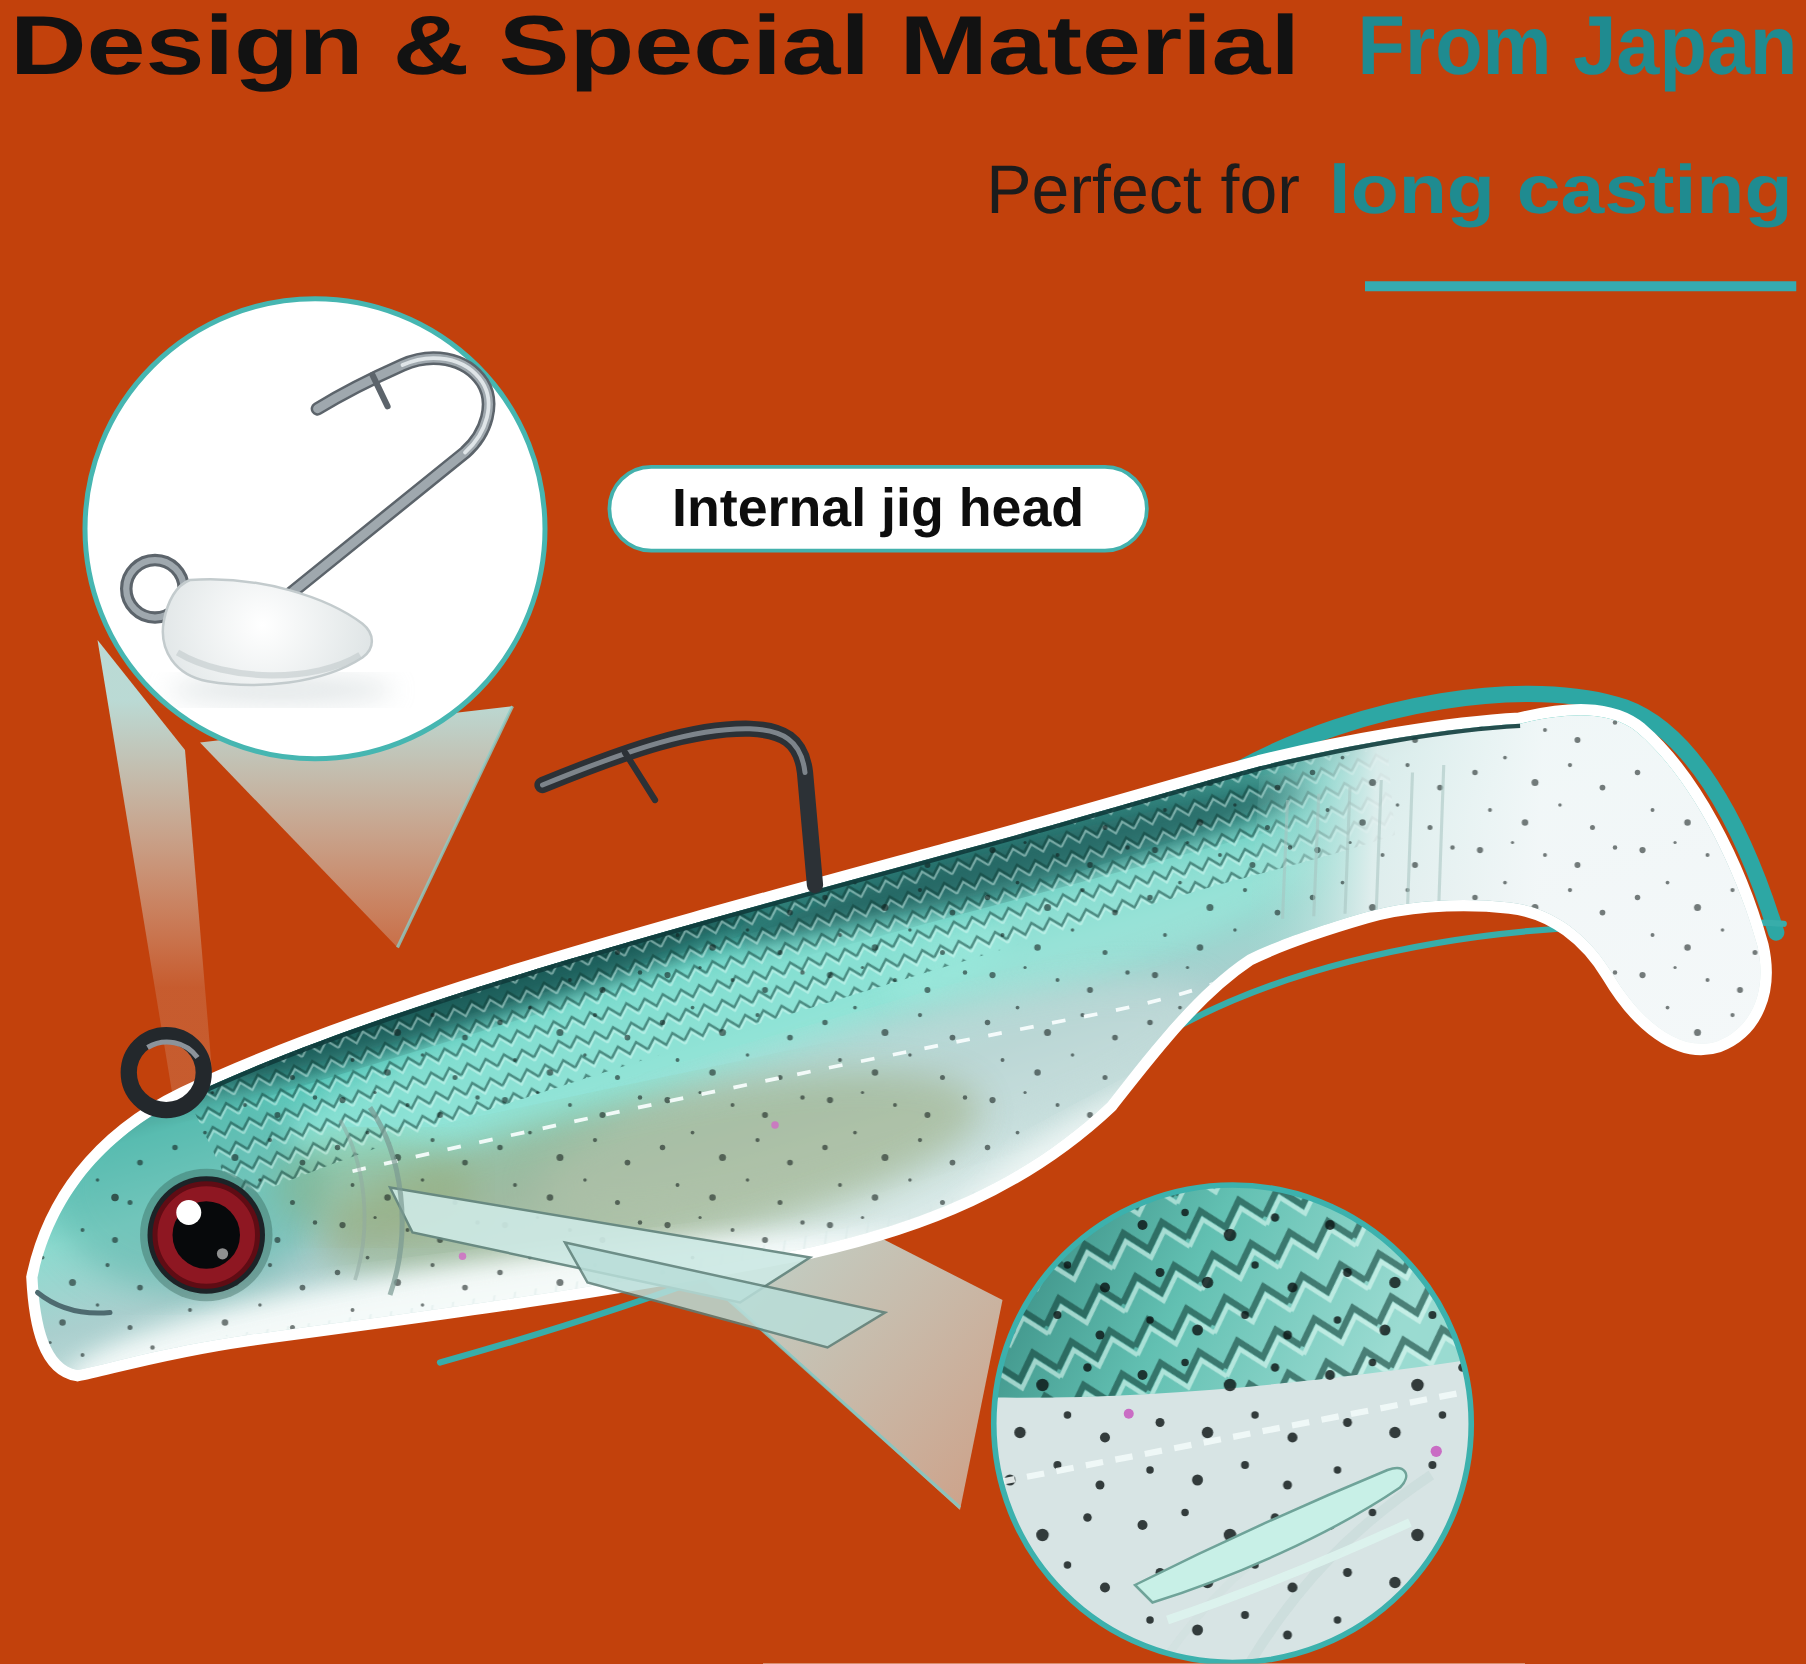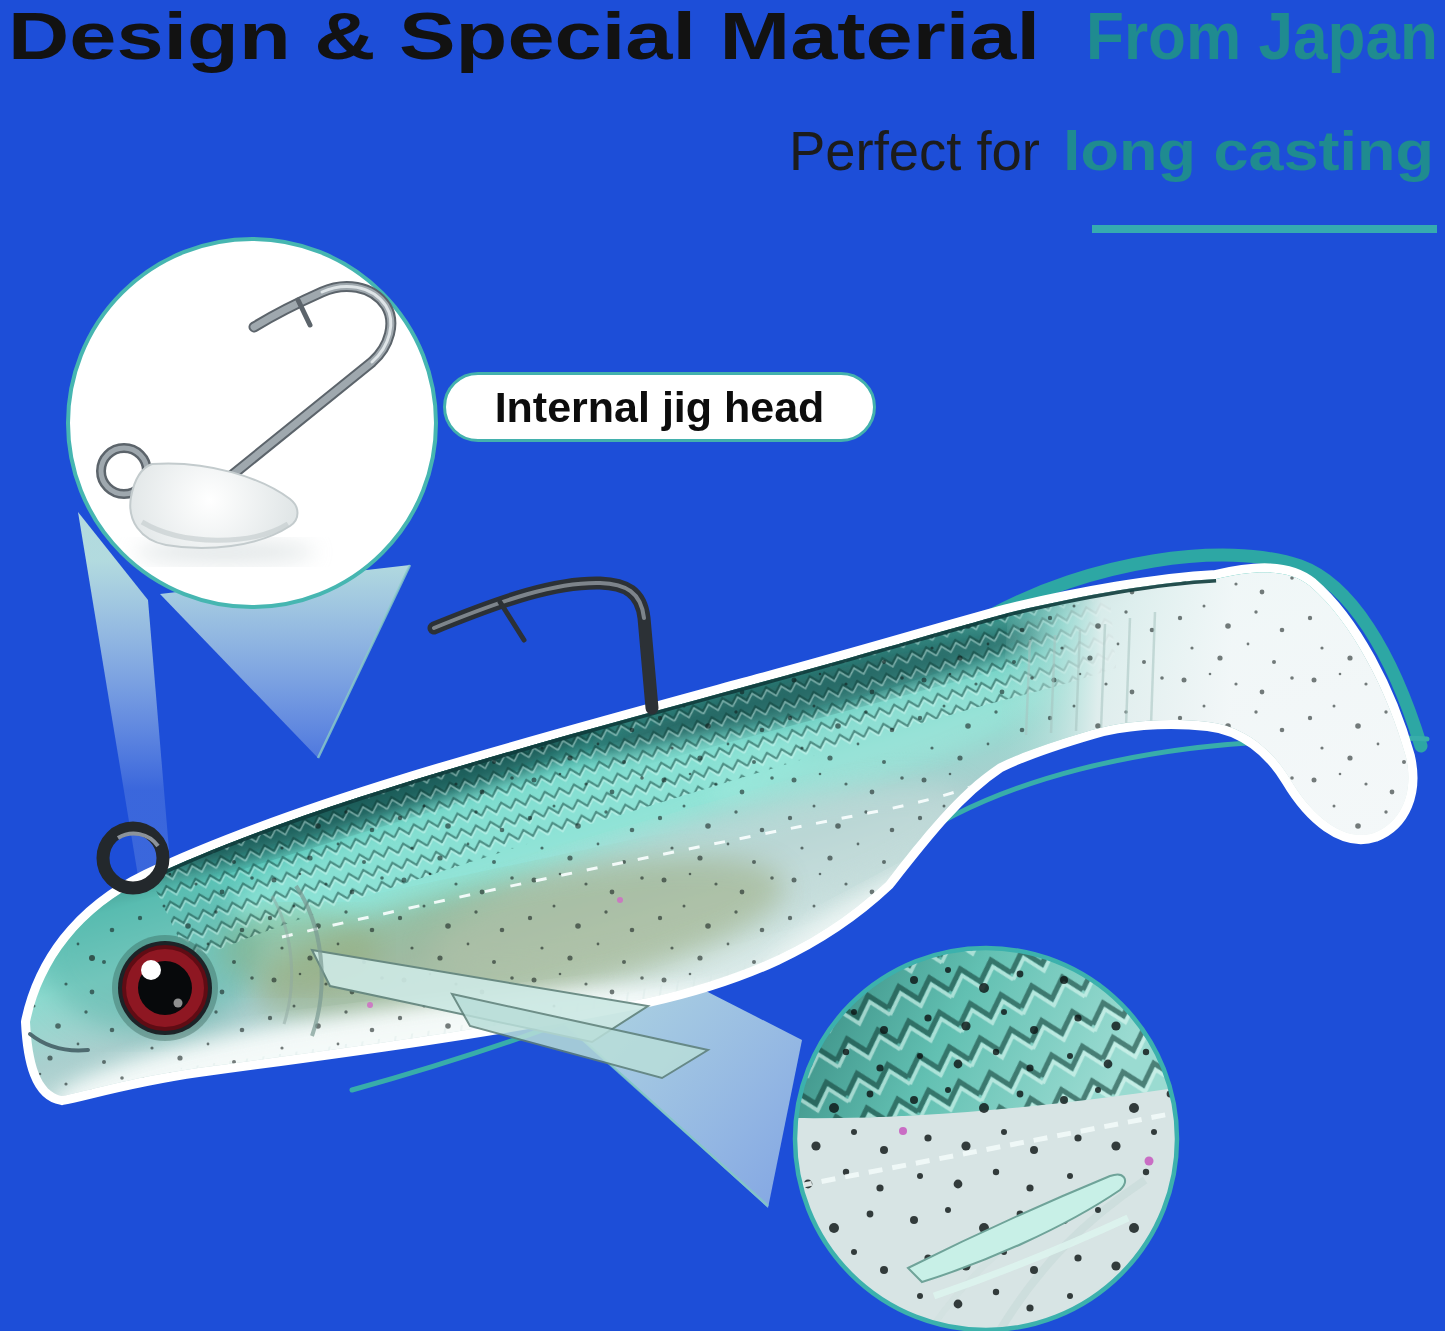--- a/index.html
+++ b/index.html
@@ -1,27 +1,27 @@
 <!DOCTYPE html>
 <html><head>
 <meta charset="utf-8">
 <style>
   html,body{margin:0;padding:0;background:#ffffff;}
-  .stage{position:relative;width:1445px;height:1331px;background:#1d4ed8;overflow:hidden;
+  .stage{position:relative;width:1445px;height:1331px;background:#c2410c;overflow:hidden;
          font-family:"Liberation Sans", sans-serif;}
   .art{position:absolute;left:0;top:0;}
   .title-main{font-family:"Liberation Sans", sans-serif;font-weight:700;font-size:67px;fill:#121212;}
   .title-hl{font-family:"Liberation Sans", sans-serif;font-weight:700;font-size:67px;}
   .sub-main{font-family:"Liberation Sans", sans-serif;font-weight:400;font-size:55px;fill:#1c1c1c;}
   .sub-hl{font-family:"Liberation Sans", sans-serif;font-weight:700;font-size:55px;}
   .accent-bar{position:absolute;left:1092px;top:225px;width:345px;height:8px;background:#35abb0;}
   .pill{position:absolute;display:flex;align-items:center;justify-content:center;
         background:#ffffff;border:3px solid #43b1ad;border-radius:40px;
         font-weight:700;font-size:43px;color:#0d0d0d;letter-spacing:0px;white-space:nowrap;}
-  .pill-jig{left:443px;top:372px;width:427px;height:64px;}
+  .pill-jig{left:486px;top:372px;width:427px;height:64px;}
   .pill-paint{left:277px;top:1210px;width:427px;height:69px;}
 </style>
 </head>
 <body>
 
 <div class="stage">
 
   <svg class="art" width="1445" height="1331" viewBox="0 0 1445 1331" xmlns="http://www.w3.org/2000/svg">
     <defs>
       <linearGradient id="bodyGrad" gradientUnits="userSpaceOnUse" x1="560" y1="700" x2="690" y2="1130">

